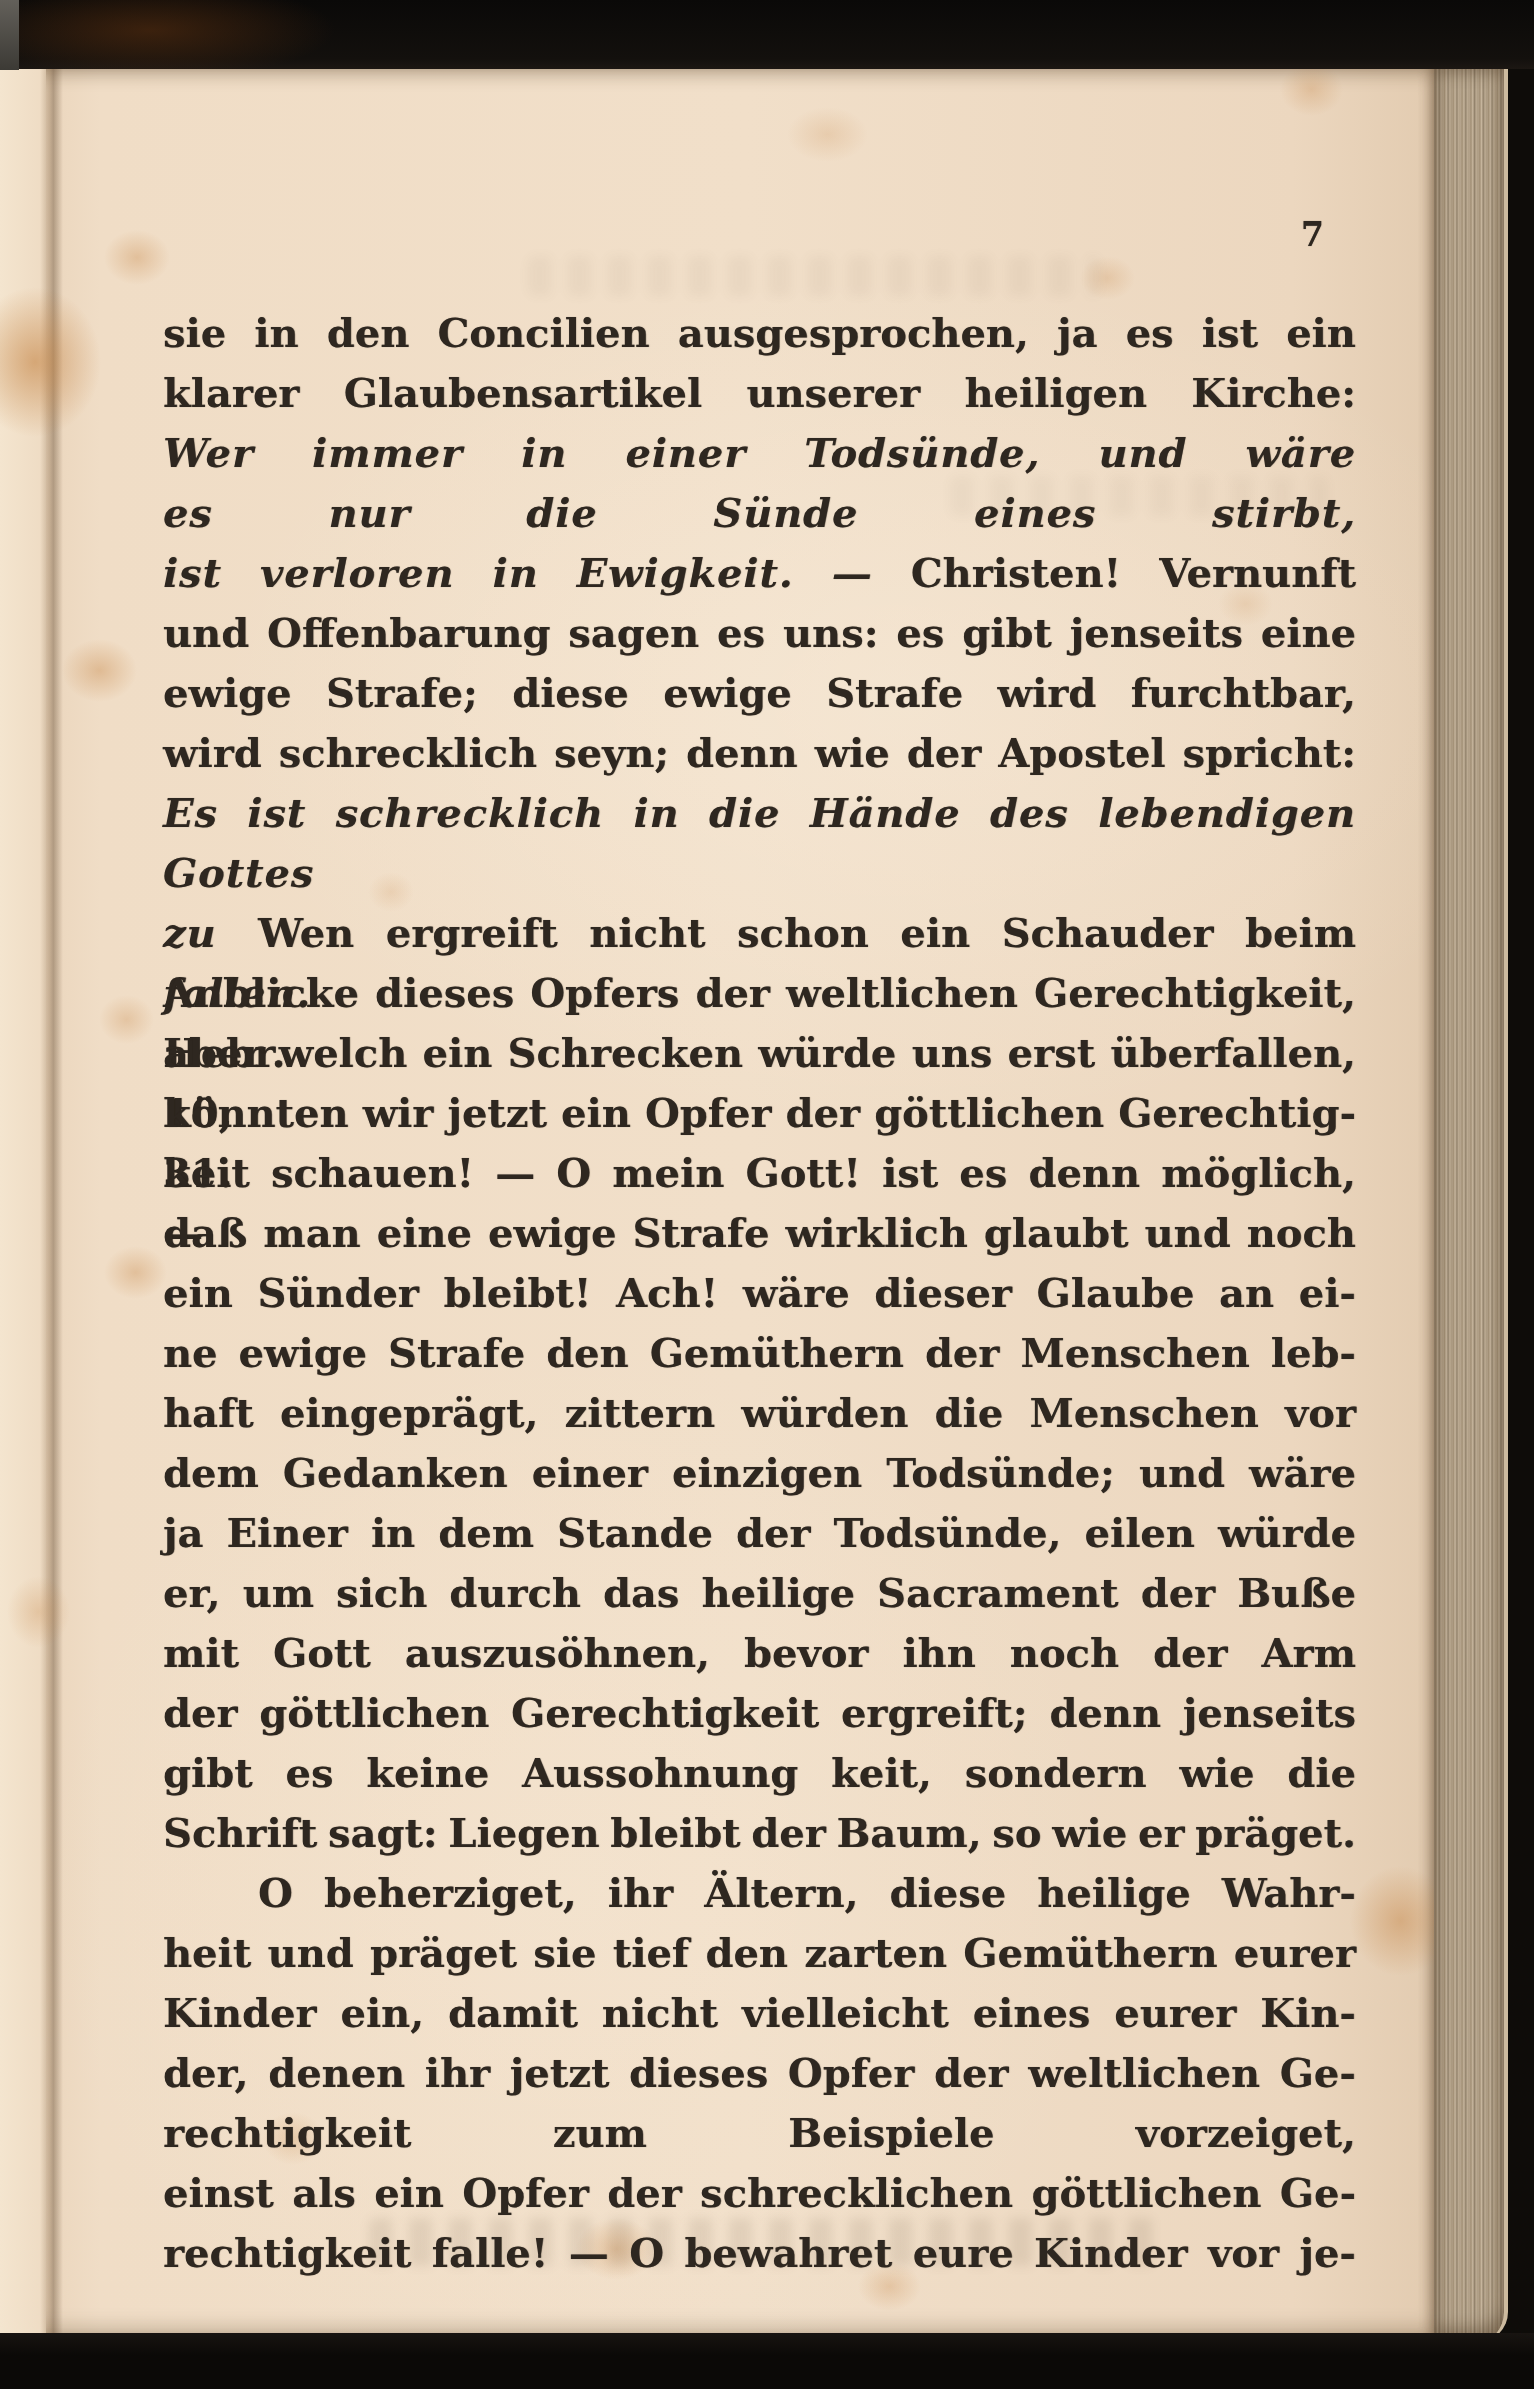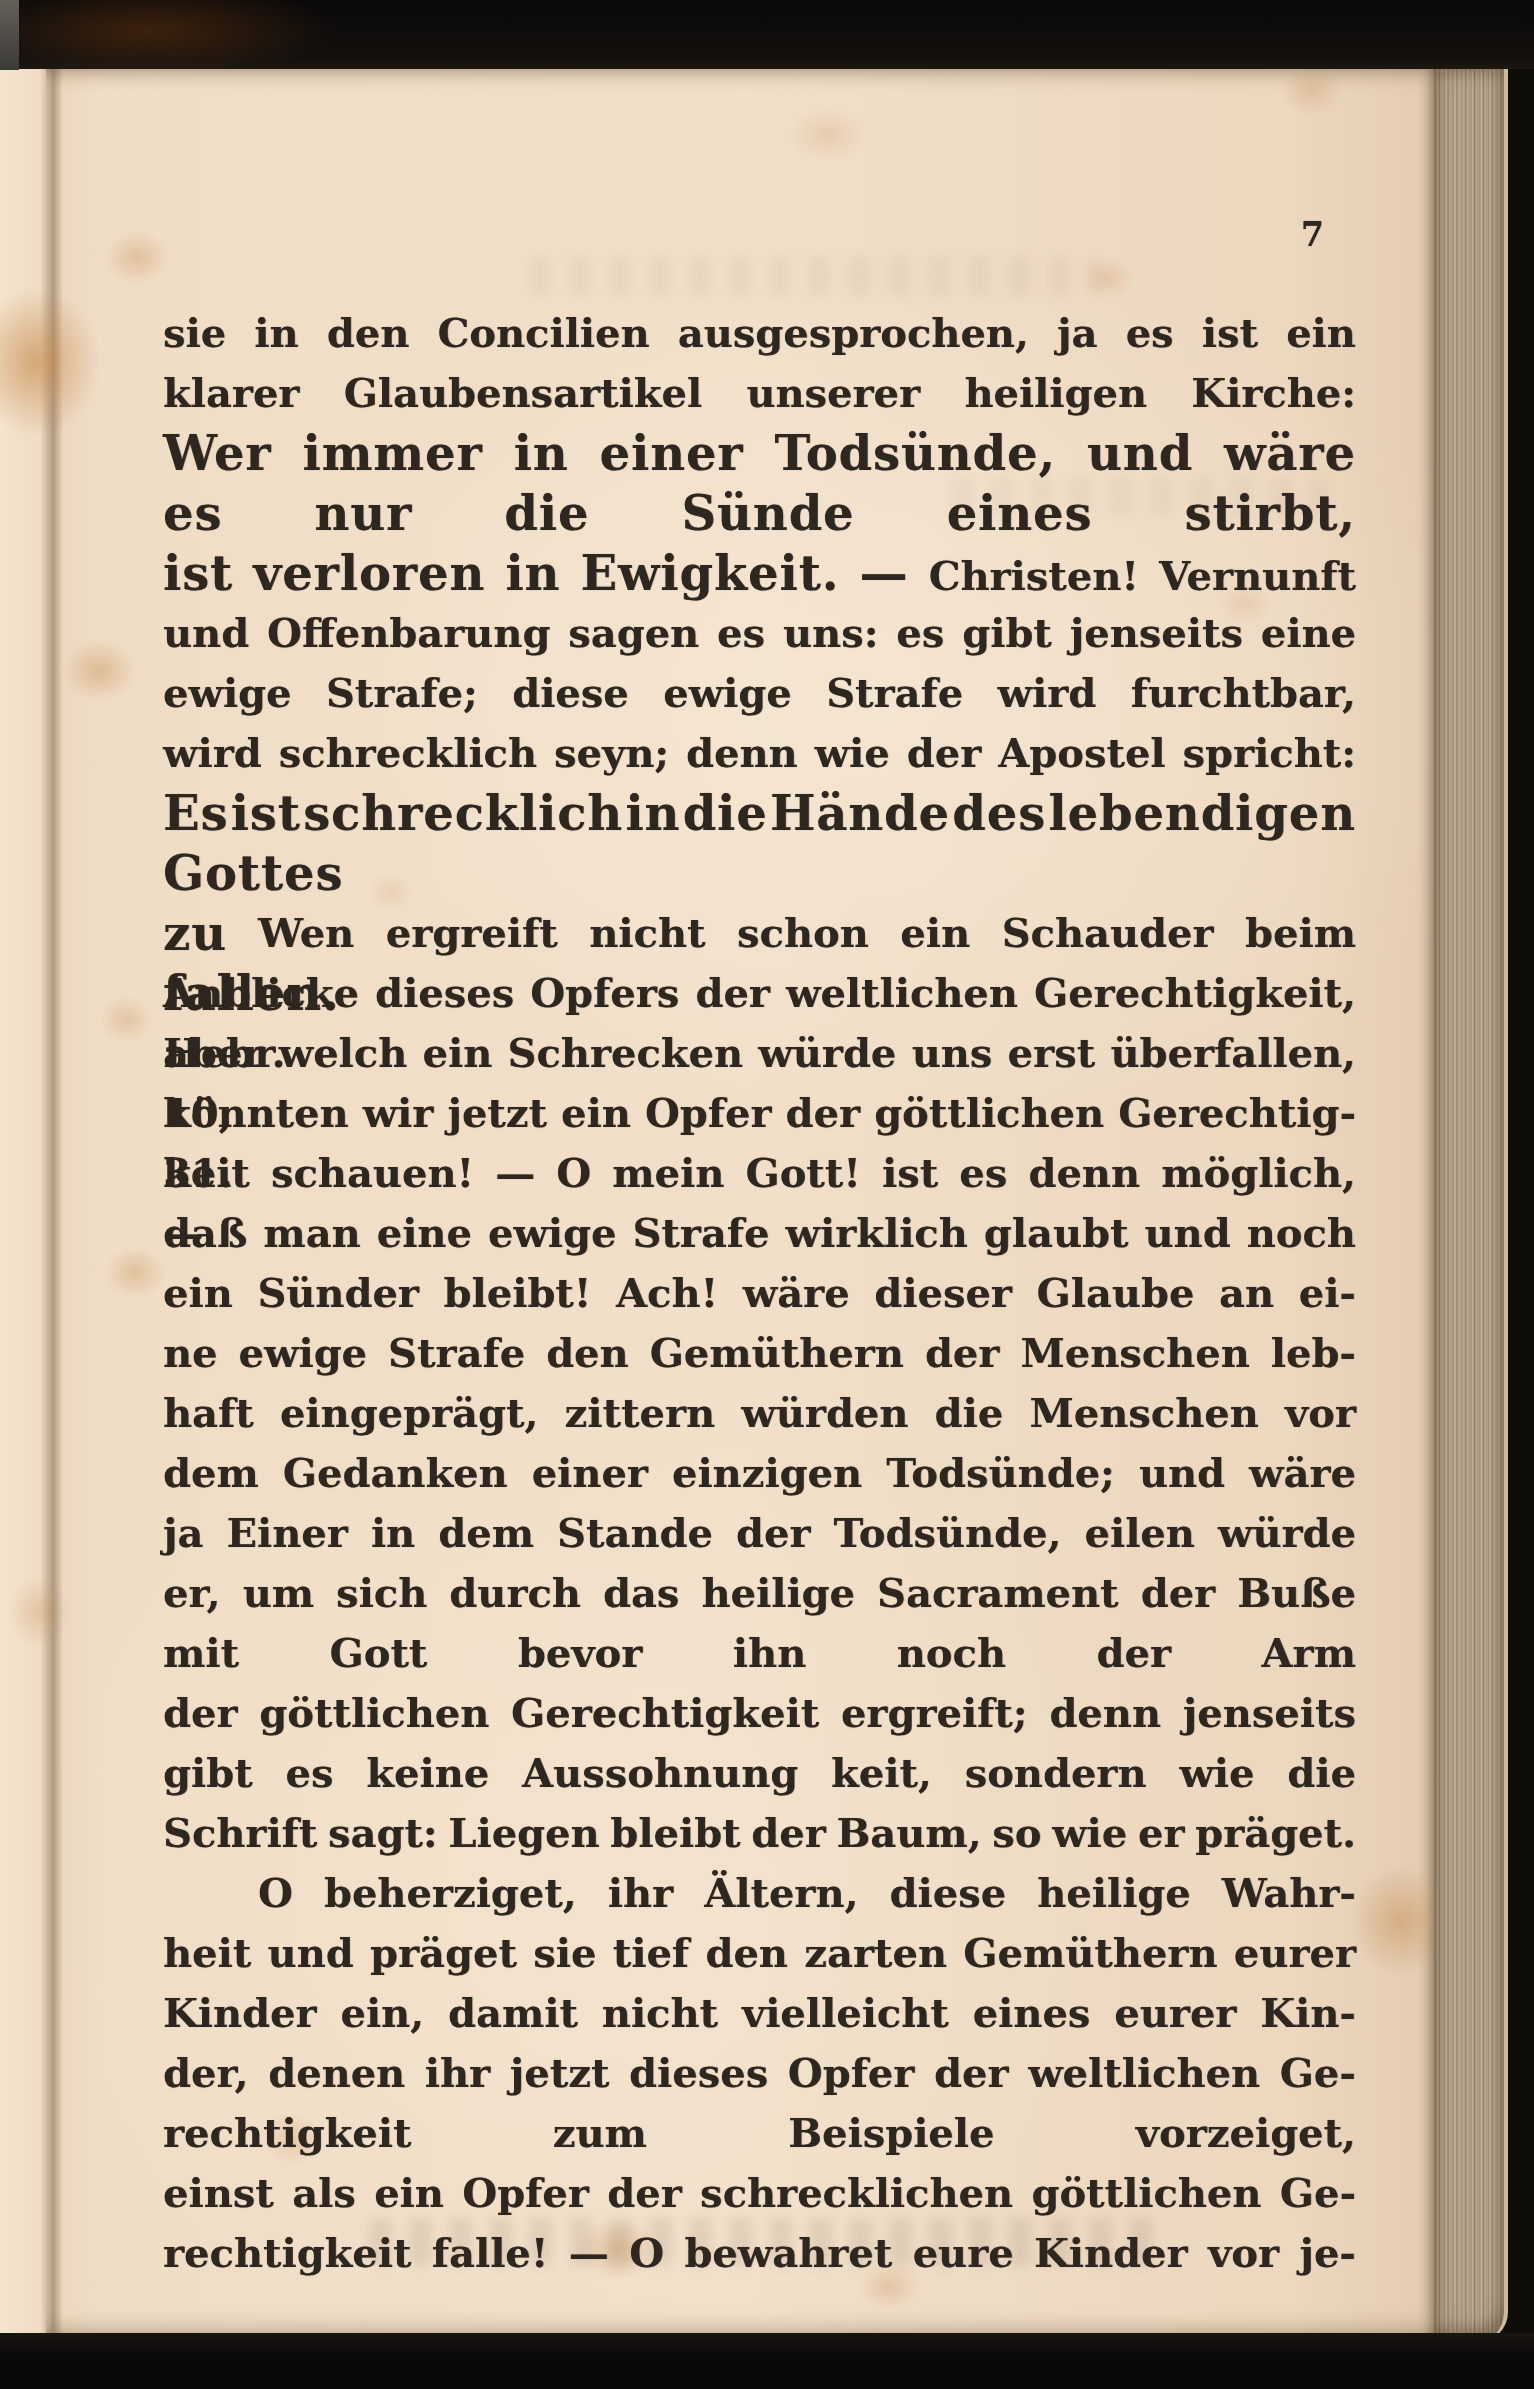--- a/index.html
+++ b/index.html
@@ -75,21 +75,21 @@
     text-shadow:0.4px 0.4px 0.8px rgba(41,34,25,.55);
   }
   .line{
     display:flex;justify-content:space-between;align-items:baseline;
     height:60px;box-sizing:border-box;white-space:nowrap;
   }
   .line.indent{padding-left:95px;}
   .line.no-justify{justify-content:flex-start;column-gap:16px;flex-direction:column;}
   .word{line-height:60px;font-weight:700;}
   .word.body{font-size:40px;}
-  .word.display{font-size:48px;letter-spacing:0.9px;}
+  .word.display{font-size:40px;letter-spacing:0.9px;font-style:italic;}
 </style>
 </head>
 <body>
 
 <div class="scan">
 
   <div class="page">
     <div class="gutter-light"></div>
     <div class="gutter-fold"></div>
 
@@ -326,20 +326,21 @@
           <span class="word body">durch</span>
           <span class="word body">das</span>
           <span class="word body">heilige</span>
           <span class="word body">Sacrament</span>
           <span class="word body">der</span>
           <span class="word body">Buße</span>
         </div>
         <div class="line">
           <span class="word body">mit</span>
           <span class="word body">Gott</span>
+          <span class="word body">auszusöhnen,</span>
           <span class="word body">bevor</span>
           <span class="word body">ihn</span>
           <span class="word body">noch</span>
           <span class="word body">der</span>
           <span class="word body">Arm</span>
         </div>
         <div class="line">
           <span class="word body">der</span>
           <span class="word body">göttlichen</span>
           <span class="word body">Gerechtigkeit</span>

